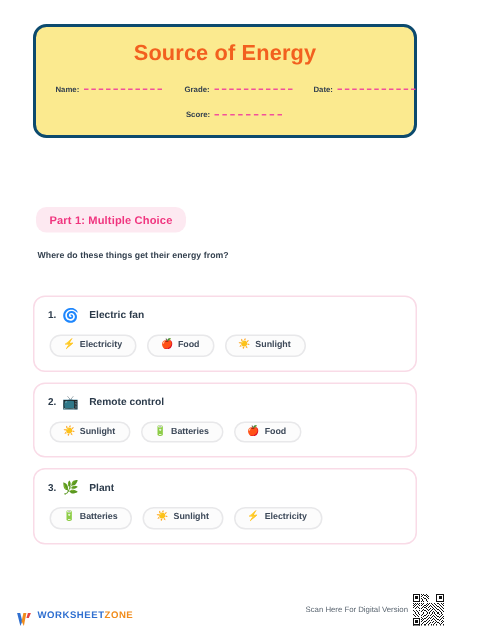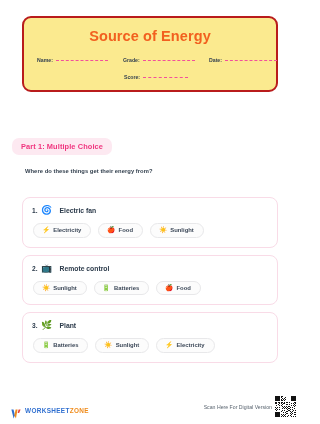--- a/index.html
+++ b/index.html
@@ -26,21 +26,21 @@
 
   
   .header-banner {
     position: absolute;
     left: 22px;
     top: 16px;
     width: 256px;
     height: 76px;
     box-sizing: border-box;
     background: #fbea8f;
-    border: 2px solid #b91c1c;
+    border: 2px solid #0c4a6e;
     border-radius: 9px;
     padding: 7px 10px 6px 10px;
   }
 
   .worksheet-title {
     text-align: center;
     font-size: 14.5px;
     font-weight: bold;
     color: #f2601f;
     letter-spacing: 0.1px;
@@ -83,21 +83,21 @@
   .score-row {
     display: flex;
     justify-content: center;
     margin-top: 11px;
     padding-left: 12px;
   }
 
   
   .part-badge {
     position: absolute;
-    left: 12px;
+    left: 24px;
     top: 138px;
     background: #fde9f1;
     color: #f0357f;
     font-size: 7.4px;
     font-weight: bold;
     padding: 4px 9px 4px 9px;
     border-radius: 7px;
     letter-spacing: 0.1px;
   }
 

